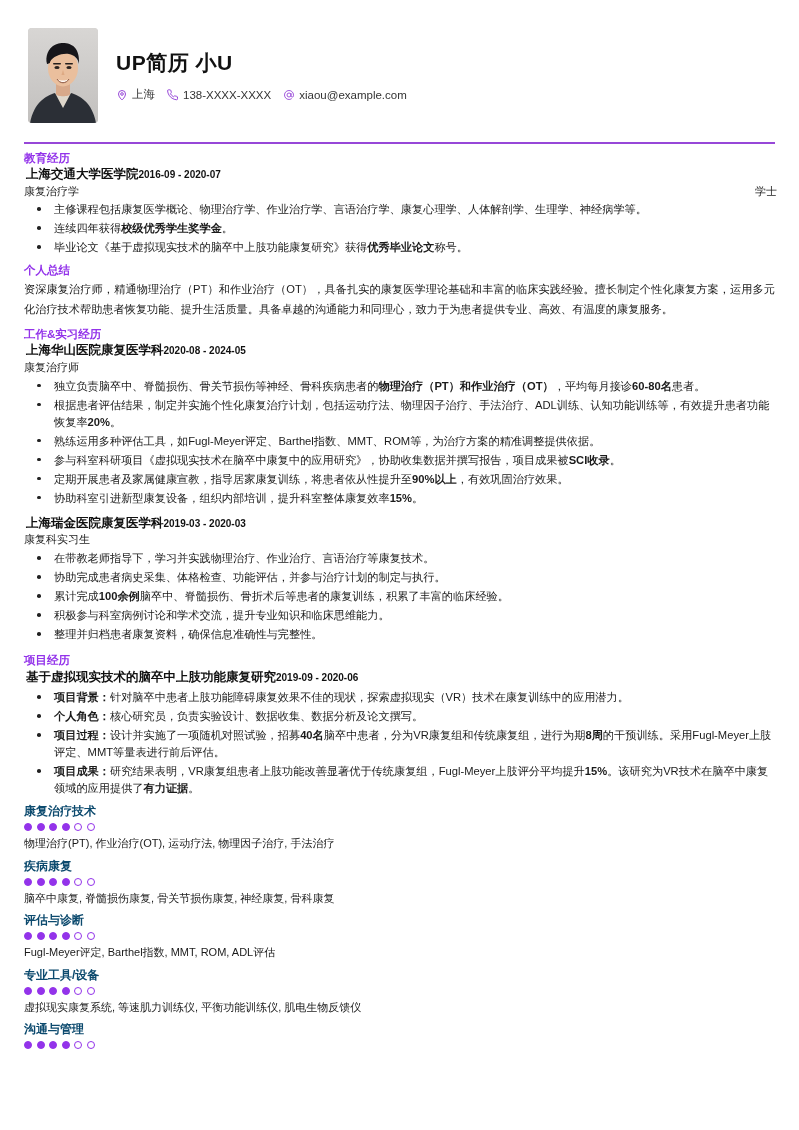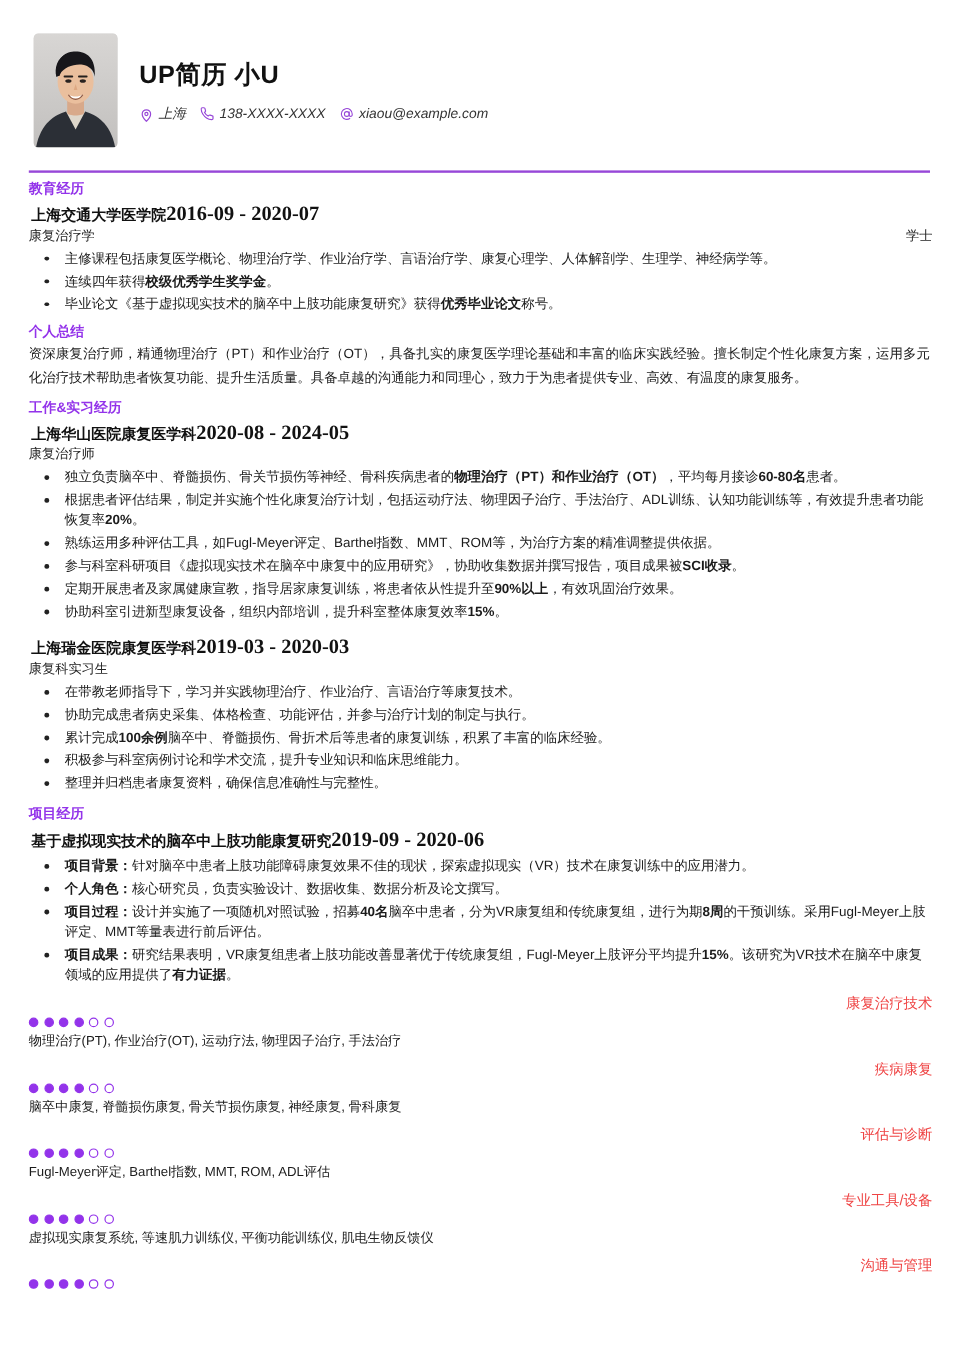--- a/index.html
+++ b/index.html
@@ -47,21 +47,21 @@
   }
   .contacts {
     margin-top: 12px;
     display: flex;
     align-items: center;
     gap: 6px;
     font-size: 11.5px;
     color: #333;
     white-space: nowrap;
   }
-  .contact { display: inline-flex; align-items: flex-end; gap: 4px; margin-right: 6px; font-style: italic; }
+  .contact { display: inline-flex; align-items: center; gap: 4px; margin-right: 6px; }
   .cicon { display: inline-flex; width: 12px; height: 12px; color: #9747d8; }
   .cicon svg { width: 12px; height: 12px; display: block; }
 
   .hr-main {
     margin: 19px 2px 0 2px;
     height: 1.5px;
     background: #9747d8;
   }
 
   
@@ -75,21 +75,21 @@
   }
 
   .entry { margin-top: 0px; }
   .entry-head {
     display: flex;
     justify-content: flex-start;
     align-items: baseline;
     margin-left: 4px;
   }
   .org { font-size: 12.5px; font-weight: bold; color: #111; line-height: 1.4; }
-  .date { font-size: 17px; font-weight: bold; color: #111; line-height: 1.4; font-family: Liberation Serif, serif; }
+  .date { font-size: 10px; font-weight: bold; color: #111; line-height: 1.4; }
   .entry-sub {
     display: flex;
     justify-content: space-between;
     align-items: baseline;
     margin-left: 2px;
   }
   .role { font-size: 11px; color: #222; line-height: 1.35; text-align: right; }
   .degree { font-size: 11px; color: #222; line-height: 1.35; }
 
   ul.bullets { list-style: none; margin: 3px 0 0 0; padding: 0; }
@@ -118,24 +118,23 @@
     font-size: 11.2px;
     line-height: 1.78;
     color: #1b1b1b;
     text-align: justify;
   }
 
   
   .skill { margin-top: 4px; margin-left: 2px; }
   .skill-name {
     font-size: 12px;
-    font-weight: normal;
-    color: #ef4444;
+    font-weight: bold;
+    color: #0c4a6e;
     line-height: 1.5;
-    text-align: right;
   }
   .dots { display: flex; gap: 4.5px; margin: 3px 0 4px 0; }
   .dot {
     width: 8px; height: 8px;
     border-radius: 50%;
     border: 1.6px solid #9333ea;
     background: #fff;
   }
   .dot.on { background: #9333ea; }
   .skill-items {

